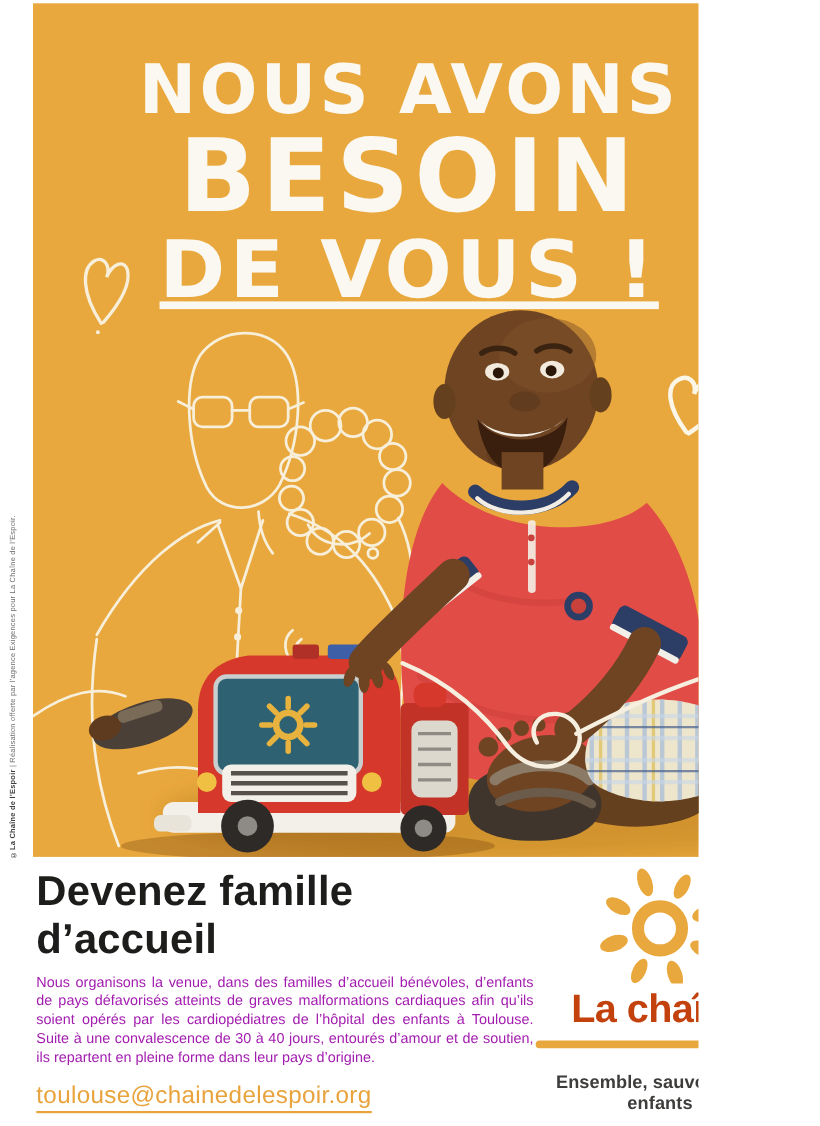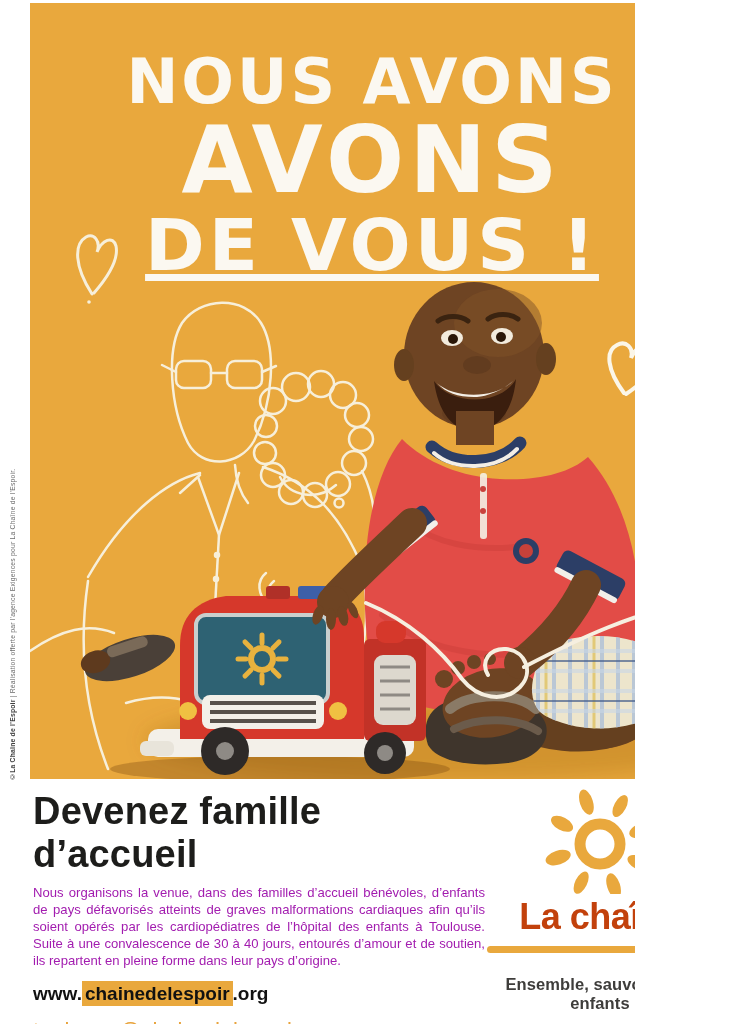--- a/index.html
+++ b/index.html
@@ -36,21 +36,21 @@
 </style>
 </head>
 <body>
 
 <div class="poster">
 
   <div class="hero">
 
     <div class="headline">
       <div class="hl1">NOUS AVONS</div>
-      <div class="hl2">AVONS</div>
+      <div class="hl2">BESOIN</div>
       <div class="hl3">DE VOUS !</div>
     </div>
 
     <svg class="hero-art" viewBox="0 0 684 776" xmlns="http://www.w3.org/2000/svg">
       <defs>
         <filter id="soft" x="-40%" y="-40%" width="180%" height="180%">
           <feGaussianBlur stdDeviation="10"></feGaussianBlur>
         </filter>
         <clipPath id="shortsClip">
           <path d="M520,642 C558,626 612,632 632,654 C648,672 642,702 618,716 C580,732 538,726 514,712 C498,702 496,672 520,642 Z"></path>
@@ -266,21 +266,20 @@
     </svg>
   </div>
 
   <div class="credit">
     <b>©La Chaîne de l’Espoir</b><span> | Réalisation offerte par l’agence Exigences pour La Chaîne de l’Espoir.</span>
   </div>
 
   <div class="info">
     <h1 class="info-heading">Devenez famille d’accueil</h1>
     <p class="info-body">Nous organisons la venue, dans des familles d’accueil bénévoles, d’enfants de pays défavorisés atteints de graves malformations cardiaques afin qu’ils soient opérés par les cardiopédiatres de l’hôpital des enfants à Toulouse. Suite à une convalescence de 30 à 40 jours, entourés d’amour et de soutien, ils repartent en pleine forme dans leur pays d’origine.</p>
-    <div class="site-line"><span>www.</span><span class="hl">chainedelespoir</span><span>.org</span></div>
     <a class="email-line" href="#">toulouse@chainedelespoir.org</a>
   </div>
 
   <div class="brand">
     <svg class="brand-sun" width="124" height="106" viewBox="0 0 124 106" xmlns="http://www.w3.org/2000/svg">
       <circle cx="62" cy="56" r="20" fill="none" stroke="#E9A83D" stroke-width="11"></circle>
       <g fill="#E9A83D">
         <g transform="rotate(-18 62 56)">
             <ellipse cx="62" cy="12" rx="6.5" ry="13"></ellipse>
           </g>

